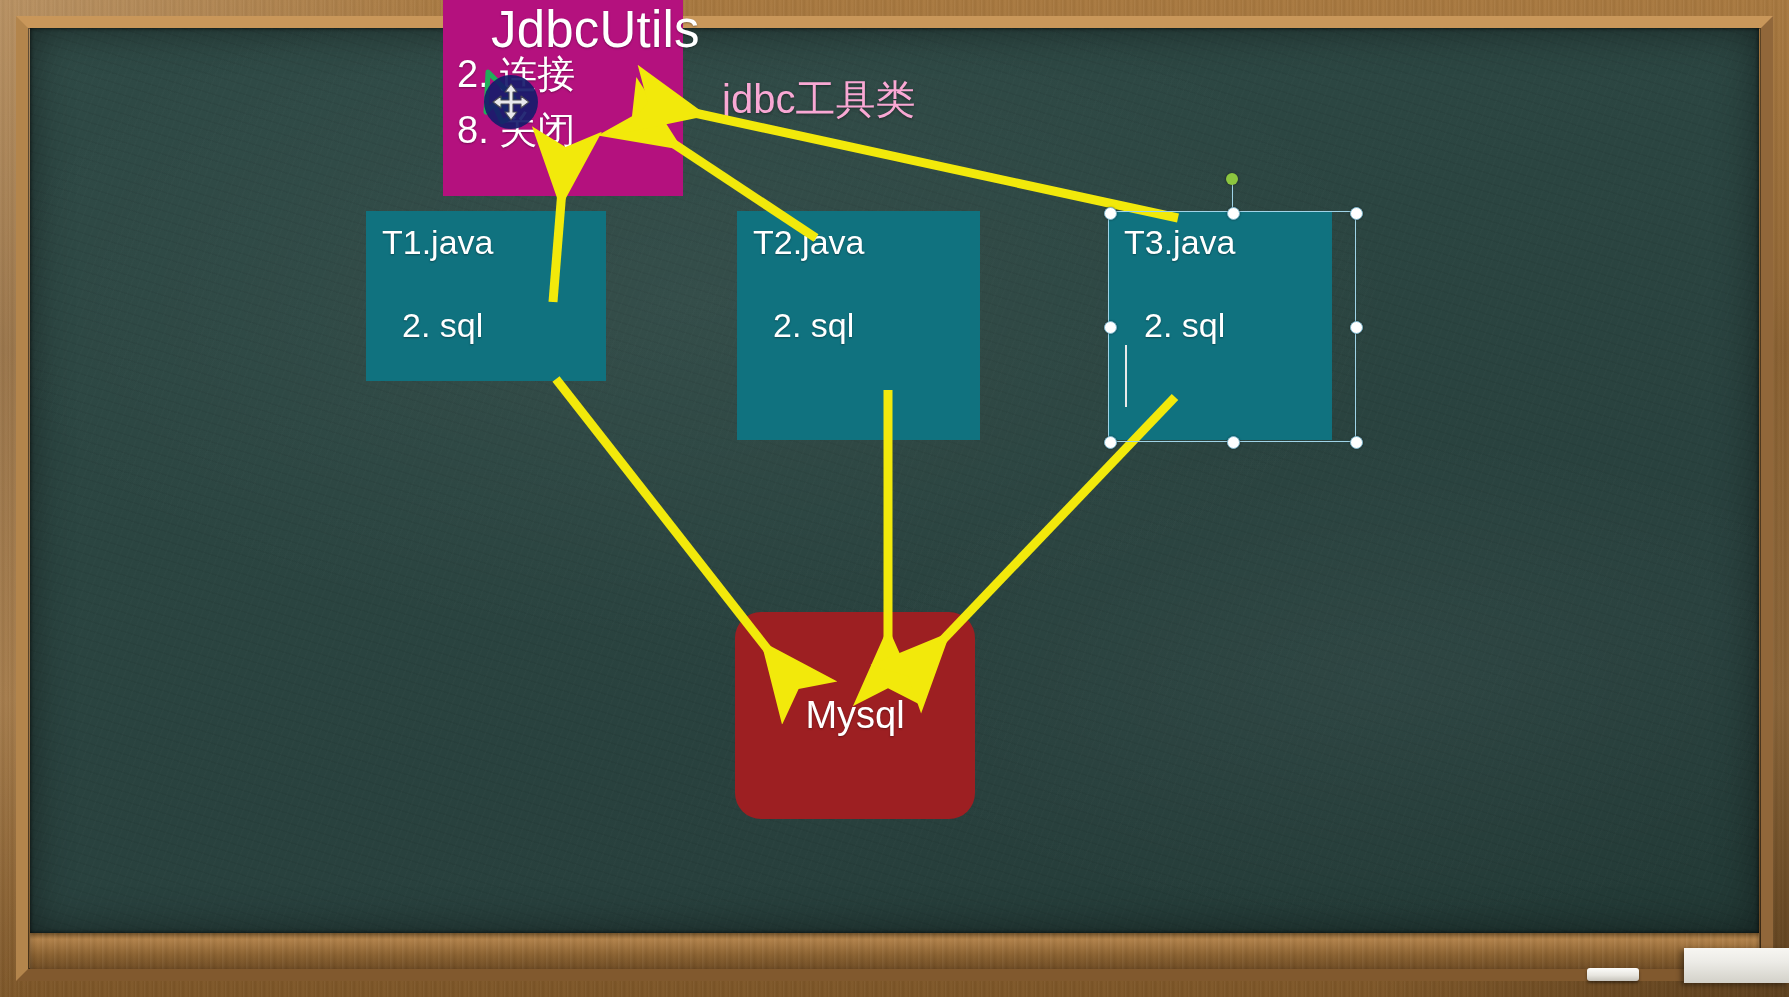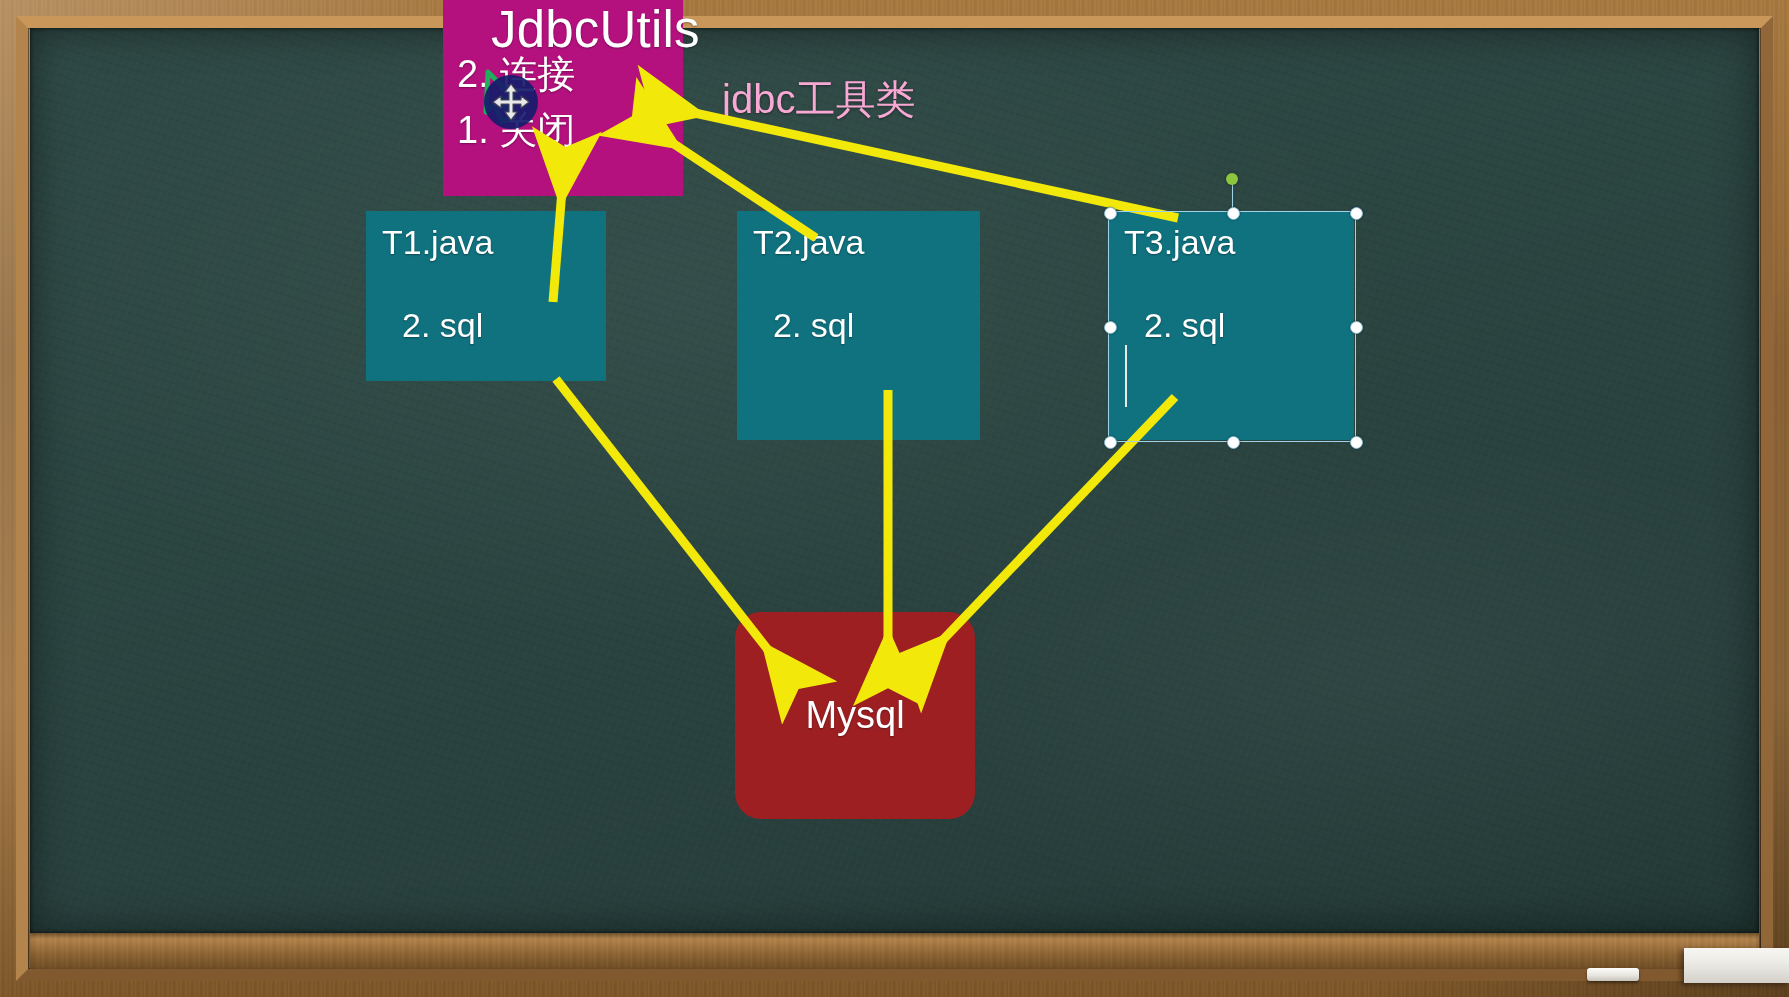--- a/index.html
+++ b/index.html
@@ -150,21 +150,21 @@
     top: 111px;
     font-size: 38px;
   }
 
   .java-box {
     background: #10727f;
     z-index: 3;
   }
   #t1-box { left: 366px; top: 211px; width: 240px; height: 170px; }
   #t2-box { left: 737px; top: 211px; width: 243px; height: 229px; text-decoration: underline; }
-  #t3-box { left: 1108px; top: 211px; width: 246px; height: 229px; padding-left: 10px; }
+  #t3-box { left: 1108px; top: 211px; width: 224px; height: 229px; padding-left: 10px; }
 
   .box-title {
     left: 16px;
     top: 12px;
     font-size: 34px;
   }
   .box-sub {
     left: 16px;
     top: 95px;
     font-size: 34px;
@@ -307,21 +307,21 @@
   <div id="frame-bevel"></div>
 
   <div id="board">
 
     
   </div>
 
   <div class="shape" id="jdbcutils-box">
     <div class="shape-label" id="jdbcutils-title">JdbcUtils</div>
     <div class="shape-label" id="jdbcutils-line1">2. 连接</div>
-    <div class="shape-label" id="jdbcutils-line2">1. 关闭</div>
+    <div class="shape-label" id="jdbcutils-line2">8. 关闭</div>
   </div>
 
   <div class="shape java-box" id="t1-box">
     <div class="shape-label box-title">T1.java</div>
     <div class="shape-label box-sub">2. sql</div>
   </div>
 
   <div class="shape java-box" id="t2-box">
     <div class="shape-label box-title">T2.java</div>
     <div class="shape-label box-sub">2. sql</div>

